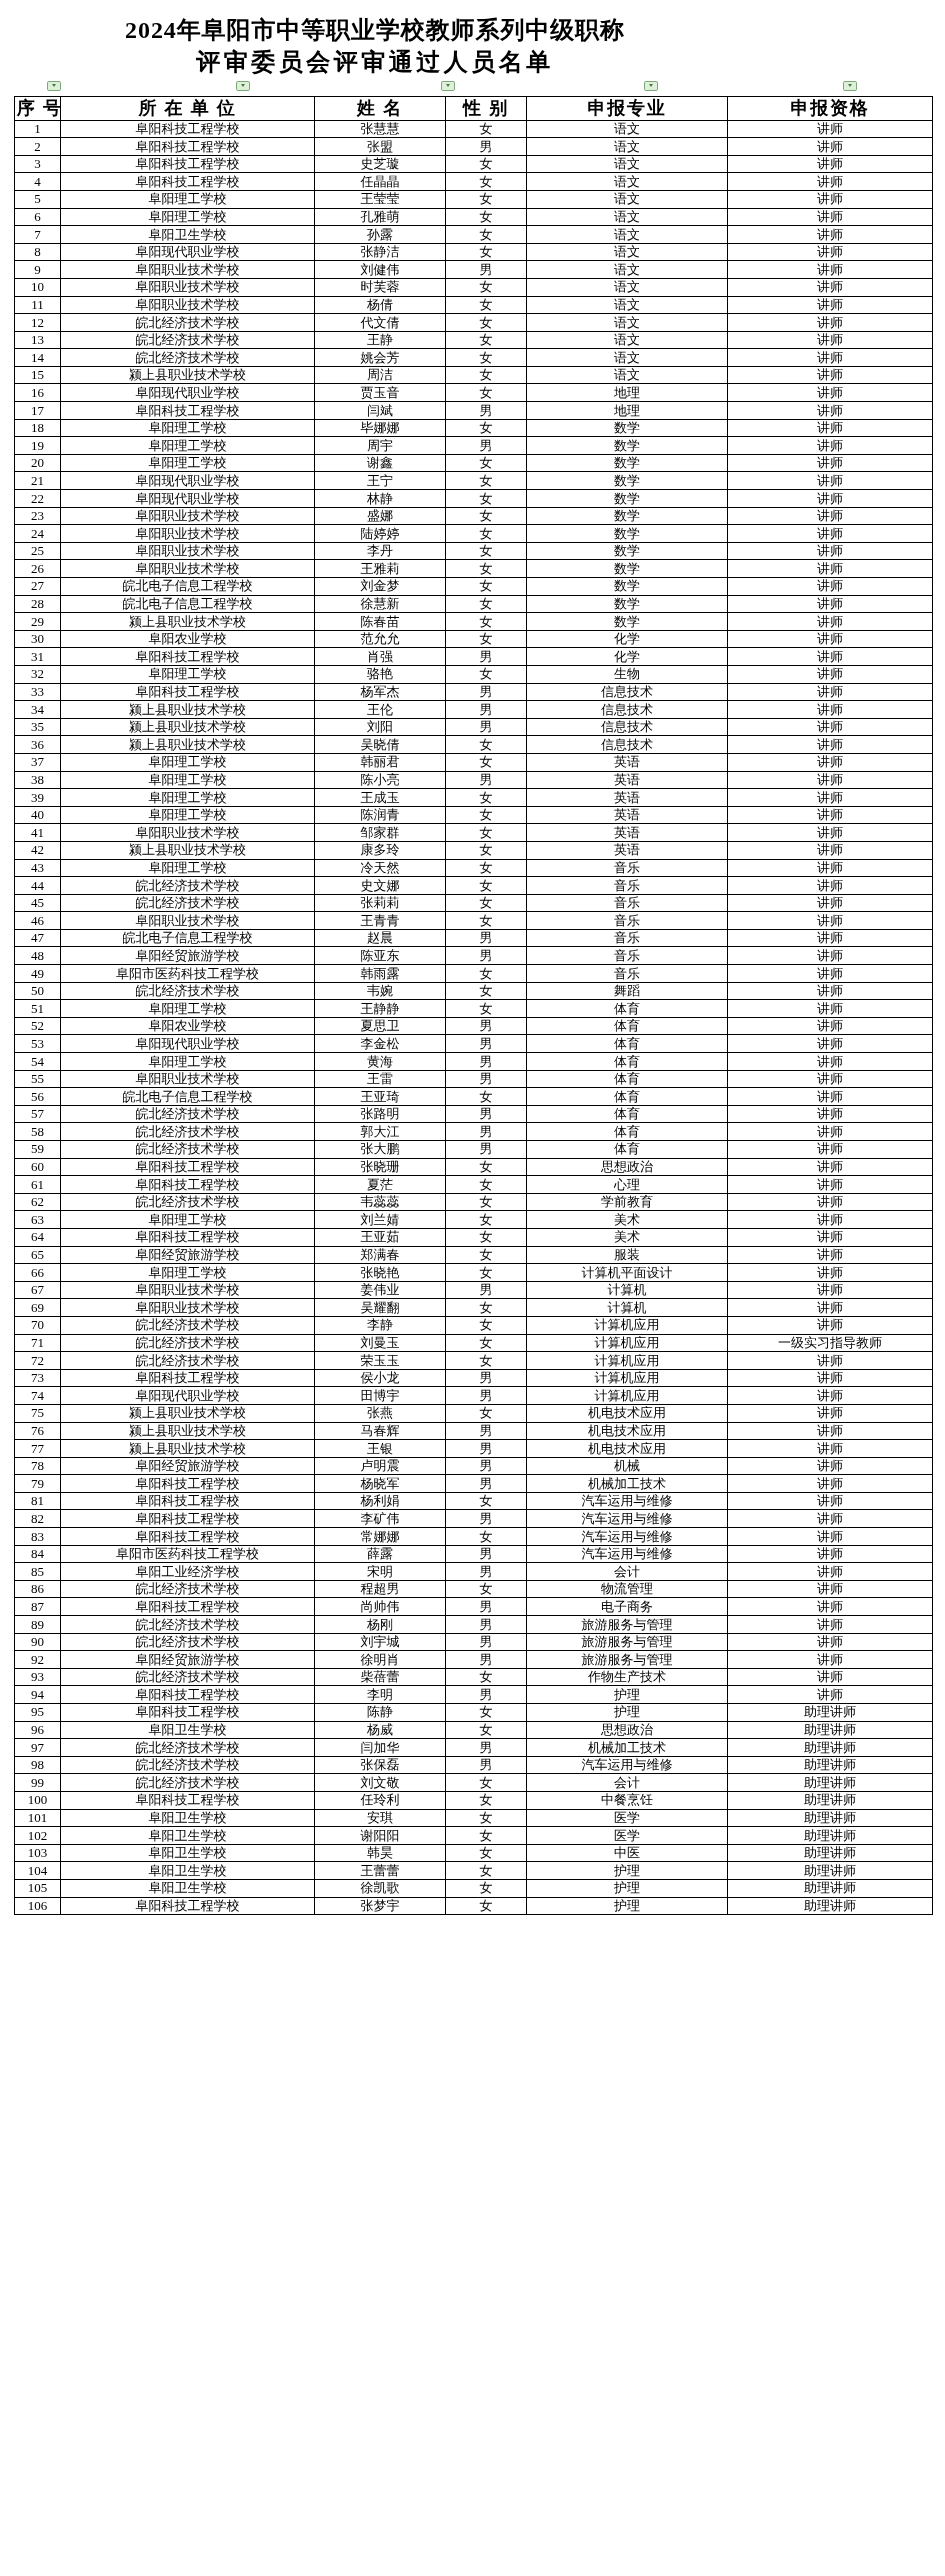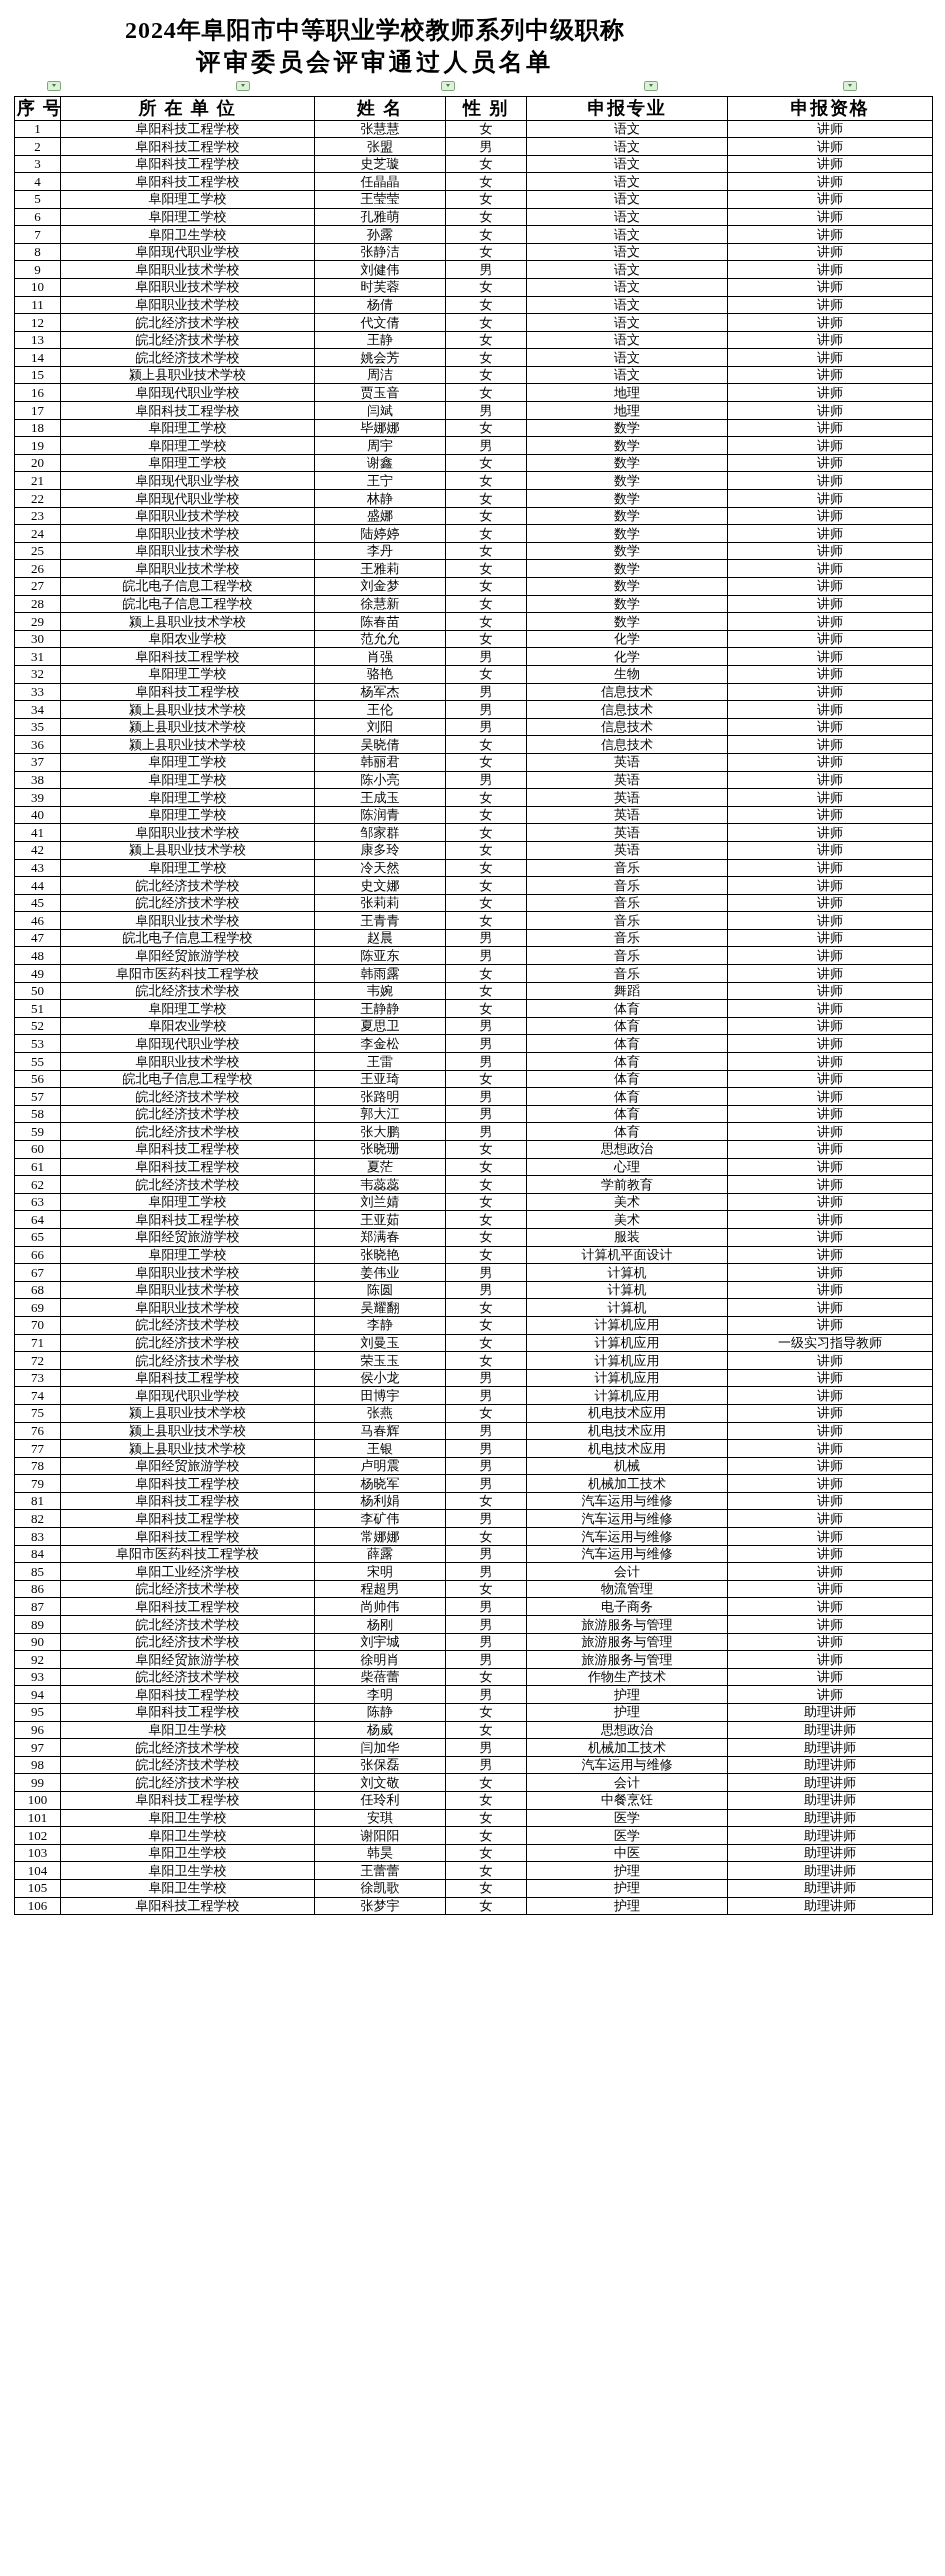--- a/index.html
+++ b/index.html
@@ -527,20 +527,28 @@
         </tr>
         <tr>
           <td class="idx">53</td>
           <td>阜阳现代职业学校</td>
           <td>李金松</td>
           <td>男</td>
           <td>体育</td>
           <td>讲师</td>
         </tr>
         <tr>
+          <td class="idx">54</td>
+          <td>阜阳理工学校</td>
+          <td>黄海</td>
+          <td>男</td>
+          <td>体育</td>
+          <td>讲师</td>
+        </tr>
+        <tr>
           <td class="idx">55</td>
           <td>阜阳职业技术学校</td>
           <td>王雷</td>
           <td>男</td>
           <td>体育</td>
           <td>讲师</td>
         </tr>
         <tr>
           <td class="idx">56</td>
           <td>皖北电子信息工程学校</td>
@@ -626,28 +634,20 @@
           <td>阜阳理工学校</td>
           <td>张晓艳</td>
           <td>女</td>
           <td>计算机平面设计</td>
           <td>讲师</td>
         </tr>
         <tr>
           <td class="idx">67</td>
           <td>阜阳职业技术学校</td>
           <td>姜伟业</td>
-          <td>男</td>
-          <td>计算机</td>
-          <td>讲师</td>
-        </tr>
-        <tr>
-          <td class="idx">68</td>
-          <td>阜阳职业技术学校</td>
-          <td>陈圆</td>
           <td>男</td>
           <td>计算机</td>
           <td>讲师</td>
         </tr>
         <tr>
           <td class="idx">69</td>
           <td>阜阳职业技术学校</td>
           <td>吴耀翻</td>
           <td>女</td>
           <td>计算机</td>

